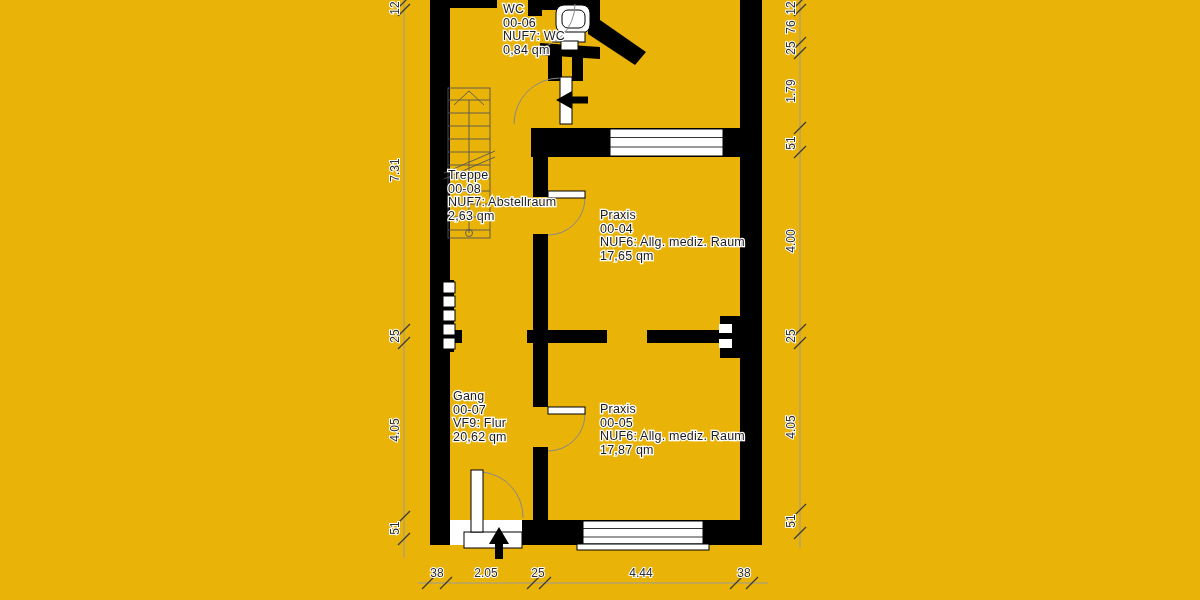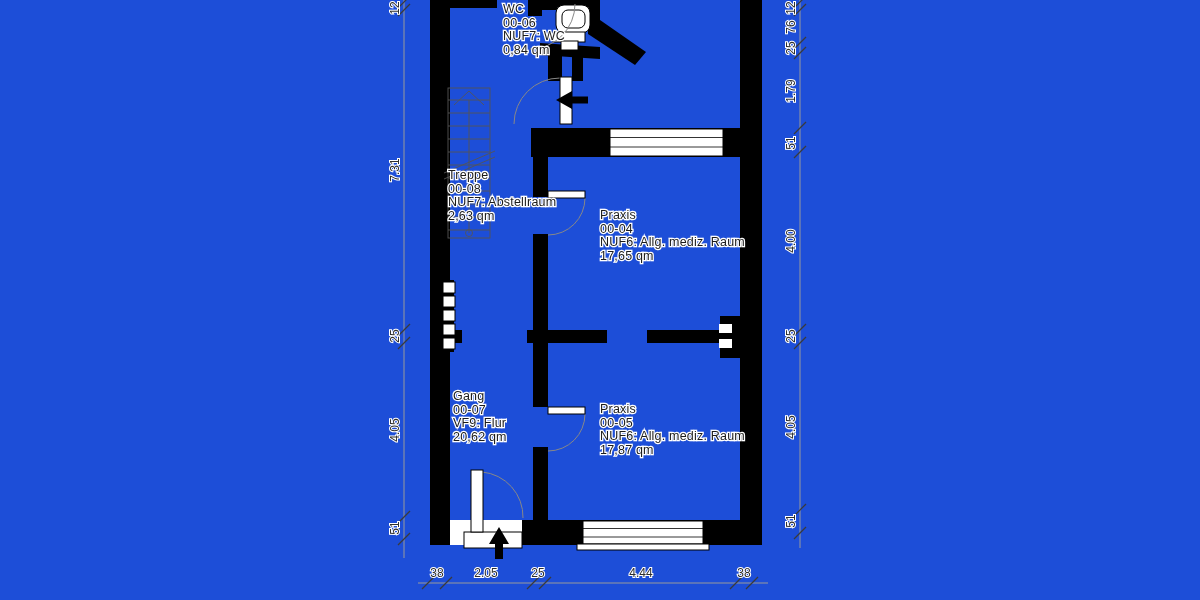--- a/index.html
+++ b/index.html
@@ -1,16 +1,16 @@
 <!DOCTYPE html>
 <html><head>
 <meta charset="utf-8">
 <style>
   html,body{margin:0;padding:0;background:#ffffff;}
-  .canvas{position:relative;width:1200px;height:600px;background:#1d4ed8;overflow:hidden;}
+  .canvas{position:relative;width:1200px;height:600px;background:#eab308;overflow:hidden;}
   svg{display:block;}
   .wall{fill:#000000;stroke:none;}
   .whitebox{fill:#ffffff;stroke:none;}
   .fixture{fill:#ffffff;stroke:#000000;stroke-width:1;}
   .fixture-line{fill:none;stroke:#000000;stroke-width:1;}
   .winline{stroke:#000000;stroke-width:0.8;}
   .sym{fill:none;stroke:#555555;stroke-width:0.9;}
   .door-leaf{fill:#ffffff;stroke:#000000;stroke-width:1;}
   .door-arc{fill:none;stroke:#888888;stroke-width:1;}
   .arrow{fill:#000000;stroke:none;}

